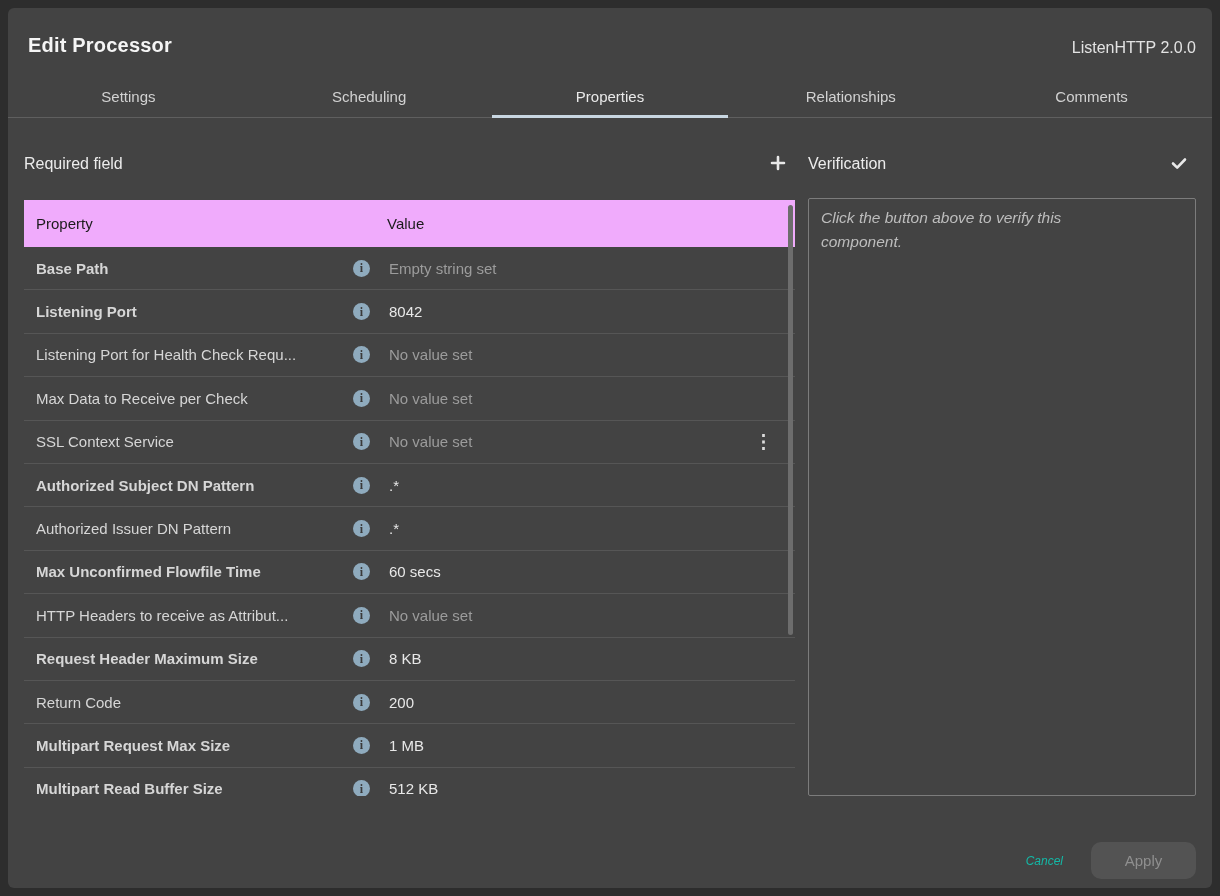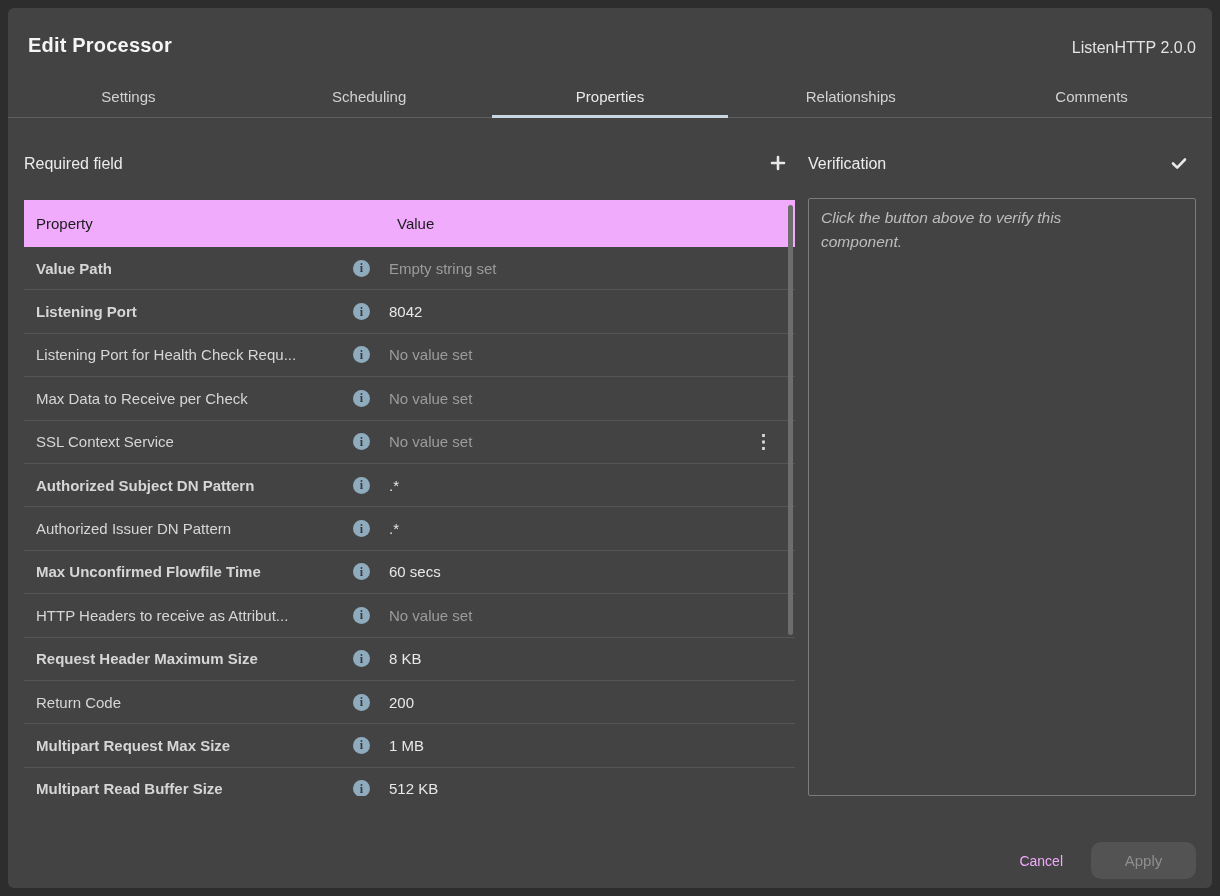--- a/index.html
+++ b/index.html
@@ -27,21 +27,21 @@
   .section-head.right { left:800px; width:388px; }
   .head-label { font-size:16px; color:#ececec; }
   .icon-btn { width:34px; height:34px; display:flex; align-items:center; justify-content:center;
               background:none; border:none; color:#e8e8e8; cursor:pointer; }
 
   .table { position:absolute; left:16px; top:192px; width:771px; height:596px;
            overflow:hidden; background:#434343; }
   .thead { height:47px; background:#f0abfc; display:flex; align-items:center;
            font-size:15px; color:#1b1b1b; }
   .th-prop { flex:0 0 329px; padding-left:12px; }
-  .th-val  { margin-left:44px; }
+  .th-val  { margin-left:34px; }
   .row { height:43.4px; display:flex; align-items:center;
          border-bottom:1px solid #565656; font-size:15px; cursor:pointer; }
   .prop { flex:0 0 329px; padding-left:12px; color:#d6d6d6; white-space:nowrap; overflow:hidden; }
   .prop.bold { font-weight:700; }
   .info { flex:0 0 17px; height:17px; border-radius:50%; background:#8fabbe;
           display:flex; align-items:center; justify-content:center; }
   .info::after { content:"i"; color:#3a3a3a; font-size:12px; font-weight:700;
                  font-family:"Liberation Serif", serif; line-height:1; }
   .value { margin-left:19px; color:#e8e8e8; }
   .value.unset { color:#9c9c9c; }
@@ -50,22 +50,22 @@
   .kebab::after { content:"\22EE"; font-size:19px; font-weight:700; line-height:1; }
   .scroll-thumb { position:absolute; right:2px; top:5px; width:5px; height:430px;
                   background:#6d6d6d; border-radius:3px; cursor:grab; }
 
   .verify-panel { position:absolute; left:800px; top:190px; width:388px; height:598px;
                   border:1px solid #7c7c7c; border-radius:2px; }
   .verify-text { margin:7px 12px; max-width:315px; font-size:15.5px; font-style:italic;
                  color:#bdbdbd; line-height:24px; }
 
   .footer { position:absolute; right:16px; bottom:9px; display:flex; align-items:center; gap:26px; }
-  .btn-cancel { background:none; border:none; font-size:14px; color:#f0abfc;
-                font-family:inherit; cursor:pointer; padding:8px 2px; }
+  .btn-cancel { background:none; border:none; font-size:12px; color:#14b8a6;
+                font-family:inherit; cursor:pointer; padding:8px 2px;font-style:italic; }
   .btn-apply { width:105px; height:37px; border:none; border-radius:10px; background:#535353;
                color:#8f8f8f; font-size:15px; font-family:inherit; display:flex;
                align-items:center; justify-content:center; cursor:default; }
 </style>
 </head>
 <body>
 
 <div class="dialog">
 
   <div class="title">Edit Processor</div>
@@ -115,21 +115,21 @@
     </button>
   </div>
 
   <div class="table">
     <div class="thead">
       <span class="th-prop">Property</span>
       <span class="th-val">Value</span>
     </div>
     <div id="tbody">
   <div class="row">
-    <span class="prop bold">Value Path</span>
+    <span class="prop bold">Base Path</span>
     <span class="info"></span>
     <span class="value unset">Empty string set</span>
   </div>
 
   <div class="row">
     <span class="prop bold">Listening Port</span>
     <span class="info"></span>
     <span class="value">8042</span>
   </div>
 

